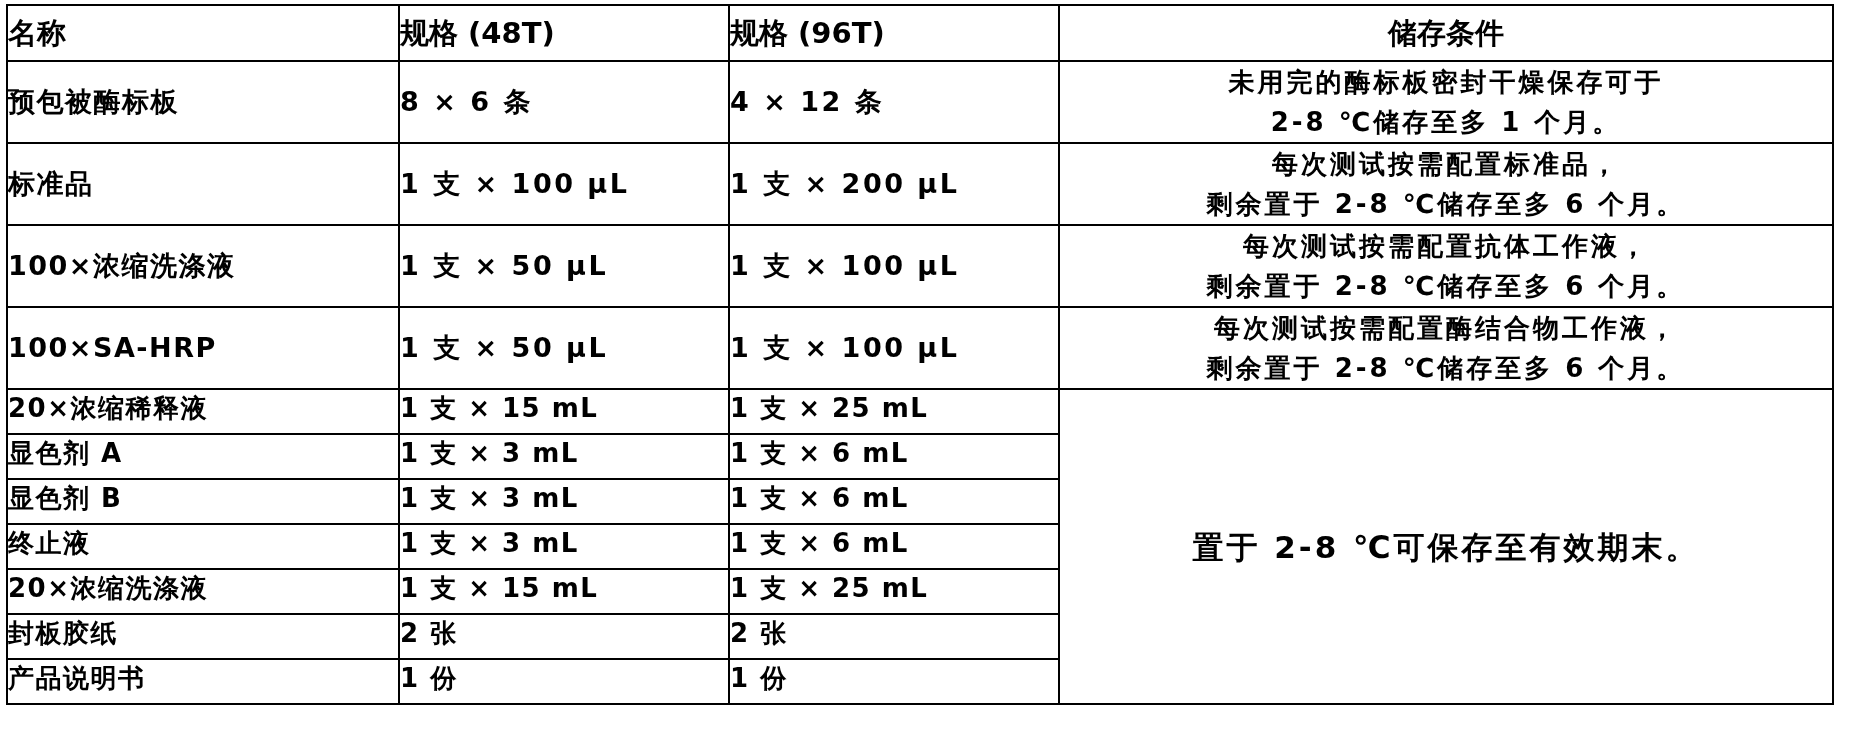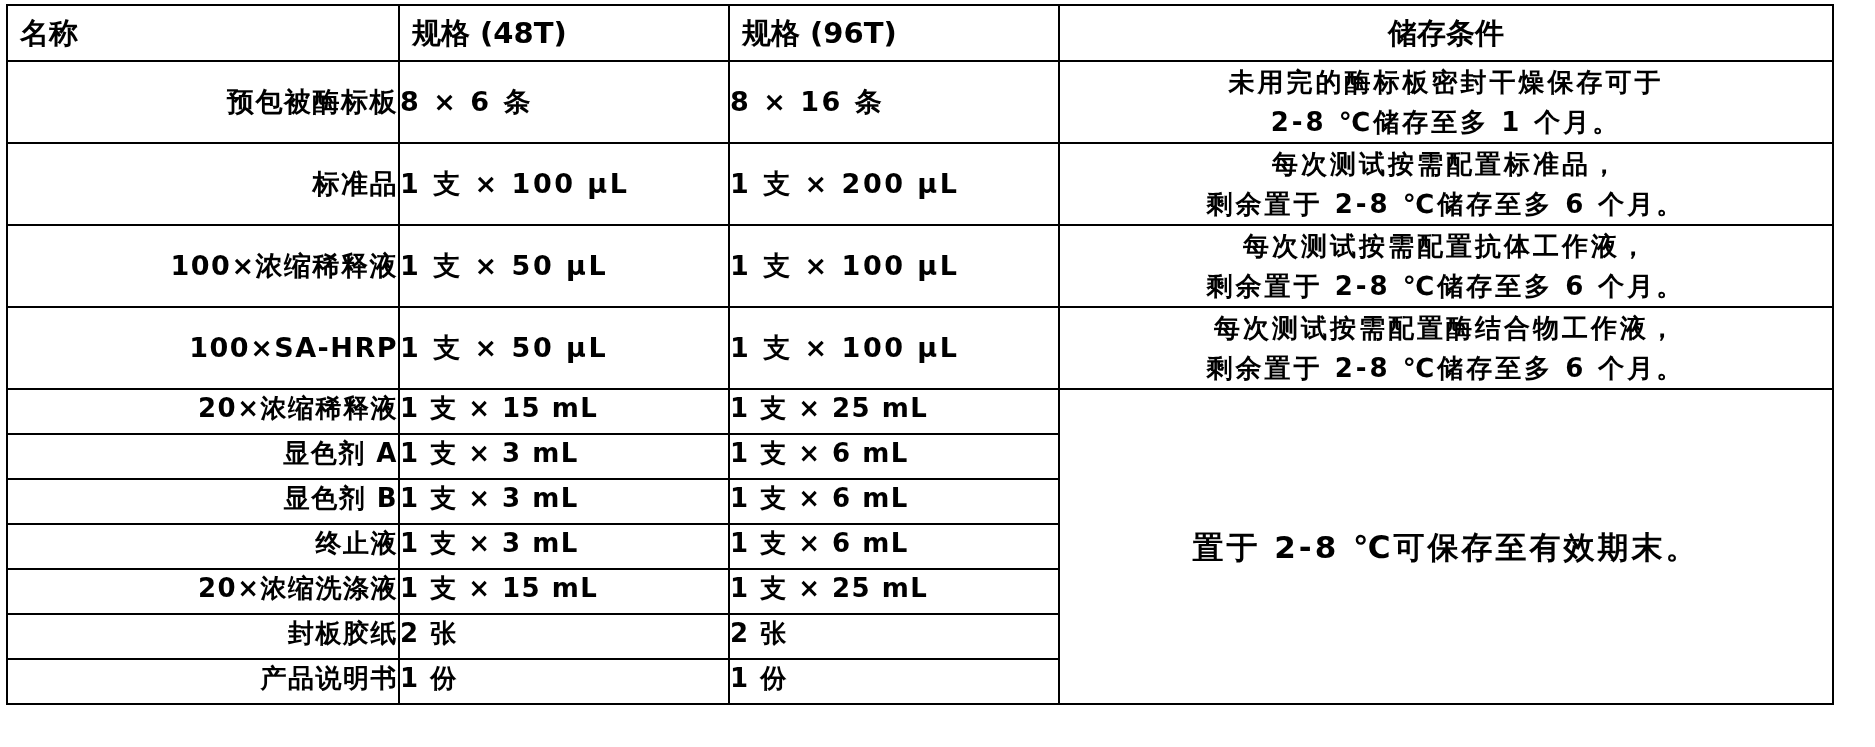--- a/index.html
+++ b/index.html
@@ -46,27 +46,27 @@
     padding: 6px 10px;
     box-sizing: border-box;
   }
   .hdr {
     font-weight: bold;
     font-size: 29px;
     letter-spacing: 0px;
     height: 56px;
     line-height: 42px;
   }
-  .hdr.left { text-align: left; padding-left: 12px; }
+  .hdr.left { text-align: left; padding-left: 0; }
   .hdr.center { text-align: center; }
 
   .name-cell {
     font-weight: bold;
     font-size: 27px;
-    text-align: right;
+    text-align: left;
     padding-left: 12px;
     letter-spacing: 1.5px;
     line-height: 34px;
   }
   .spec-cell {
     font-weight: bold;
     font-size: 27px;
     text-align: left;
     padding-left: 12px;
     letter-spacing: 2.5px;
@@ -113,37 +113,37 @@
         <th class="cell-pad hdr left">名称</th>
         <th class="cell-pad hdr left">规格 (48T)</th>
         <th class="cell-pad hdr left">规格 (96T)</th>
         <th class="cell-pad hdr center">储存条件</th>
       </tr>
     </thead>
     <tbody>
       <tr class="tall-row">
         <td class="cell-pad name-cell">预包被酶标板</td>
         <td class="cell-pad spec-cell">8 × 6 条</td>
-        <td class="cell-pad spec-cell">8 × 16 条</td>
+        <td class="cell-pad spec-cell">4 × 12 条</td>
         <td class="store-cell">
           <span class="line">未用完的酶标板密封干燥保存可于</span>
           <span class="line">2-8 ℃储存至多 1 个月。</span>
         </td>
       </tr>
       <tr class="mid-row">
         <td class="cell-pad name-cell">标准品</td>
         <td class="cell-pad spec-cell">1 支 × 100 μL</td>
         <td class="cell-pad spec-cell">1 支 × 200 μL</td>
         <td class="store-cell">
           <span class="line">每次测试按需配置标准品，</span>
           <span class="line">剩余置于 2-8 ℃储存至多 6 个月。</span>
         </td>
       </tr>
       <tr class="mid-row">
-        <td class="cell-pad name-cell">100×浓缩稀释液</td>
+        <td class="cell-pad name-cell">100×浓缩洗涤液</td>
         <td class="cell-pad spec-cell">1 支 × 50 μL</td>
         <td class="cell-pad spec-cell">1 支 × 100 μL</td>
         <td class="store-cell">
           <span class="line">每次测试按需配置抗体工作液，</span>
           <span class="line">剩余置于 2-8 ℃储存至多 6 个月。</span>
         </td>
       </tr>
       <tr class="mid-row">
         <td class="cell-pad name-cell">100×SA-HRP</td>
         <td class="cell-pad spec-cell">1 支 × 50 μL</td>

